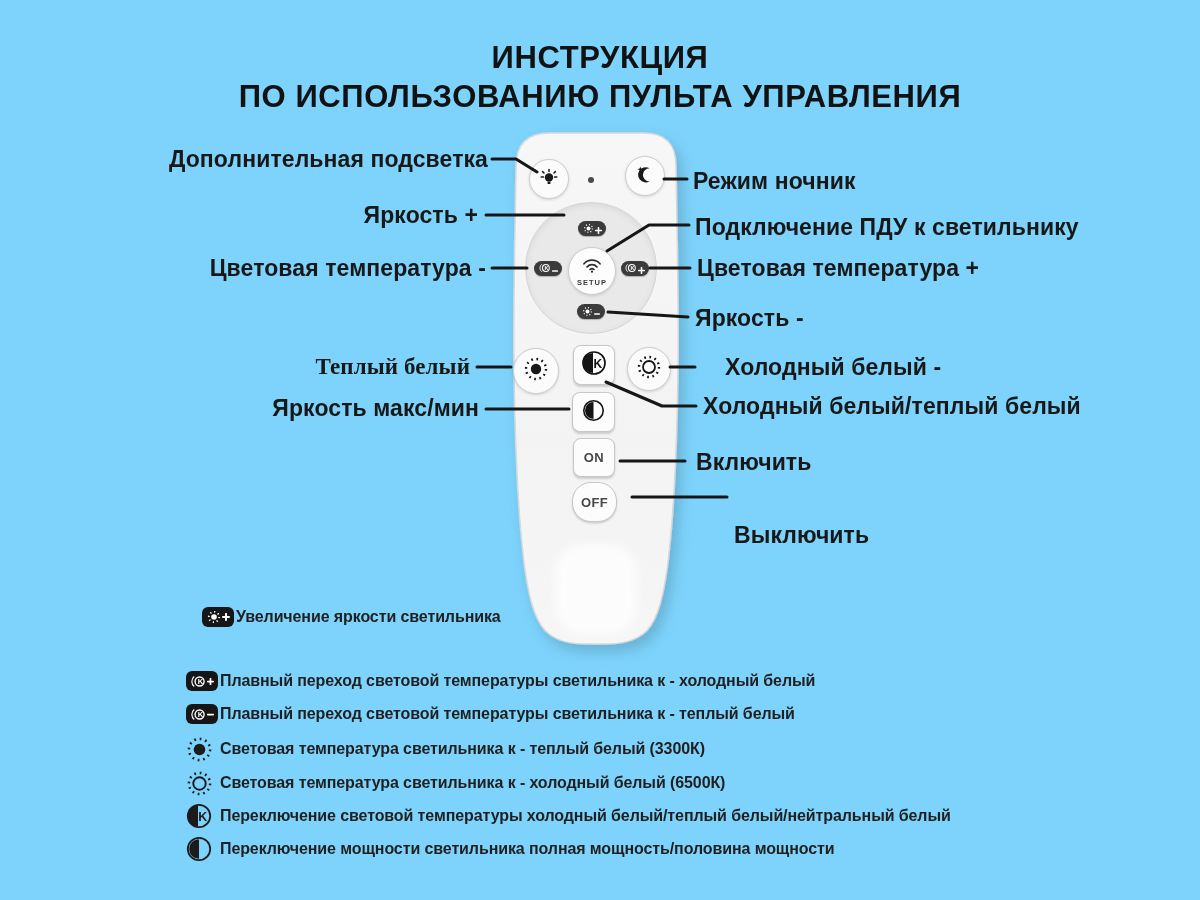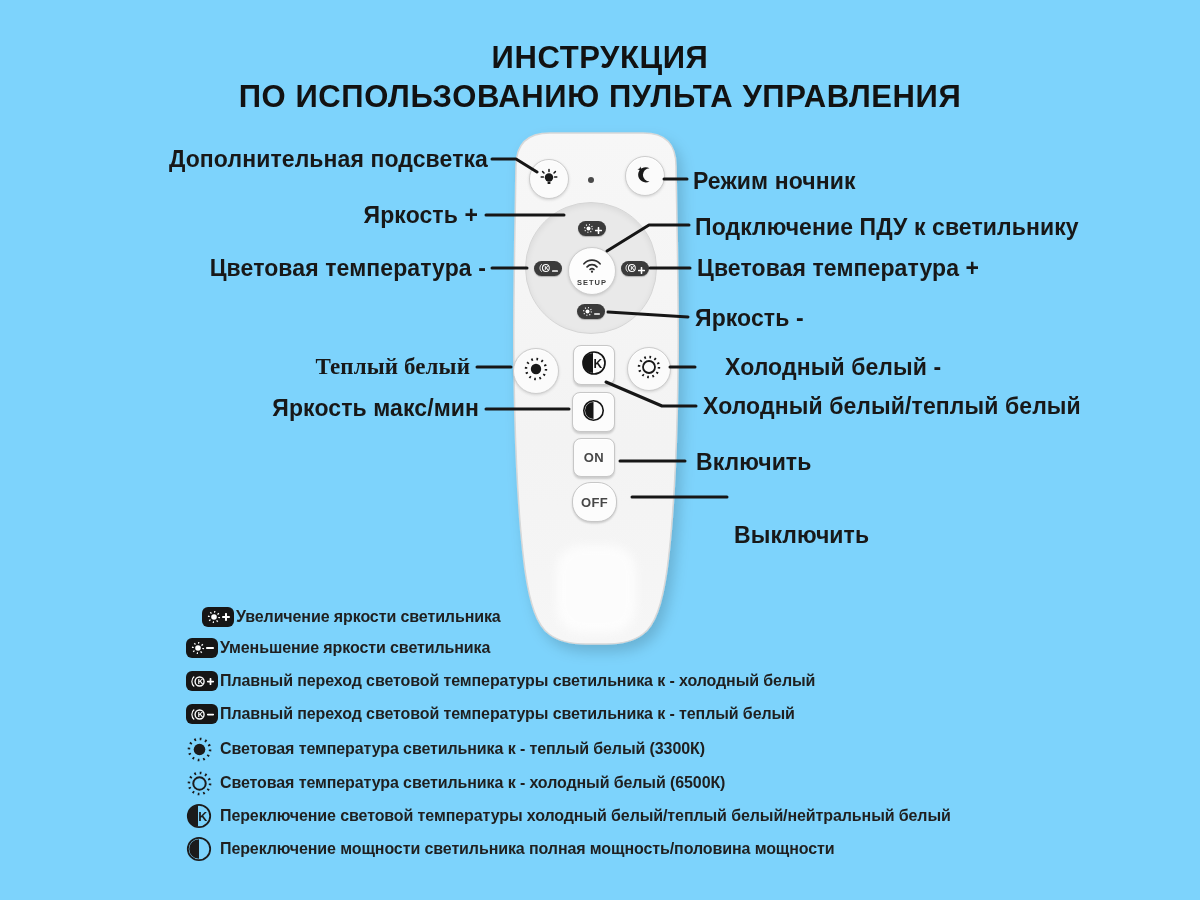--- a/index.html
+++ b/index.html
@@ -248,34 +248,20 @@
             <circle cx="7" cy="7" r="5.2" fill="none" stroke="#fff" stroke-width="1.8" stroke-dasharray="1.2 2.8"></circle>
           </svg>
       <svg width="8" height="8" viewBox="0 0 8 8" stroke="#fff" stroke-width="2" stroke-linecap="round">
             <path d="M4 .9 V7.1 M.9 4 H7.1"></path>
           </svg>
     </span>
       </span>
     <span class="legend-txt">Увеличение яркости светильника</span>
   </div>
 
-  <div class="legend-row" style="top:634px;">
-    <span class="legend-ic">
-        <span class="pill-ic">
-      <svg width="14" height="14" viewBox="0 0 14 14">
-            <circle cx="7" cy="7" r="2.8" fill="#fff"></circle>
-            <circle cx="7" cy="7" r="5.2" fill="none" stroke="#fff" stroke-width="1.8" stroke-dasharray="1.2 2.8"></circle>
-          </svg>
-      <svg width="8" height="8" viewBox="0 0 8 8" stroke="#fff" stroke-width="2" stroke-linecap="round">
-            <path d="M.9 4 H7.1"></path>
-          </svg>
-    </span>
-      </span>
-    <span class="legend-txt">Уменьшение яркости светильника</span>
-  </div>
 
   <div class="legend-row" style="top:667px;">
     <span class="legend-ic">
         <span class="pill-ic">
       <svg width="15" height="15" viewBox="0 0 14 14">
             <path d="M3 2.4 A5.9 5.9 0 0 0 3 11.6" fill="none" stroke="#fff" stroke-width="1.1"></path>
             <circle cx="8" cy="7" r="4.2" fill="none" stroke="#fff" stroke-width="1.3"></circle>
             <text x="6.2" y="9.5" font-size="7" font-weight="bold" fill="#fff" font-family="Liberation Sans,sans-serif">K</text>
           </svg>
       <svg width="7" height="7" viewBox="0 0 8 8" stroke="#fff" stroke-width="2" stroke-linecap="round">

